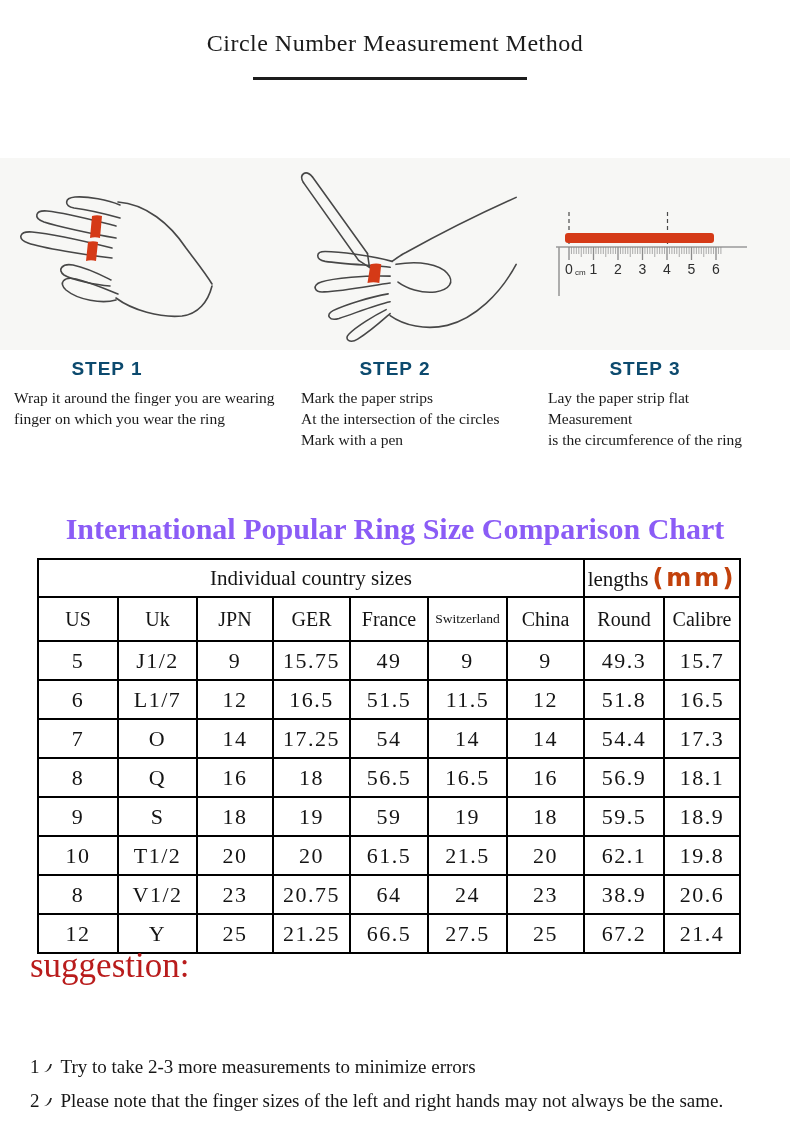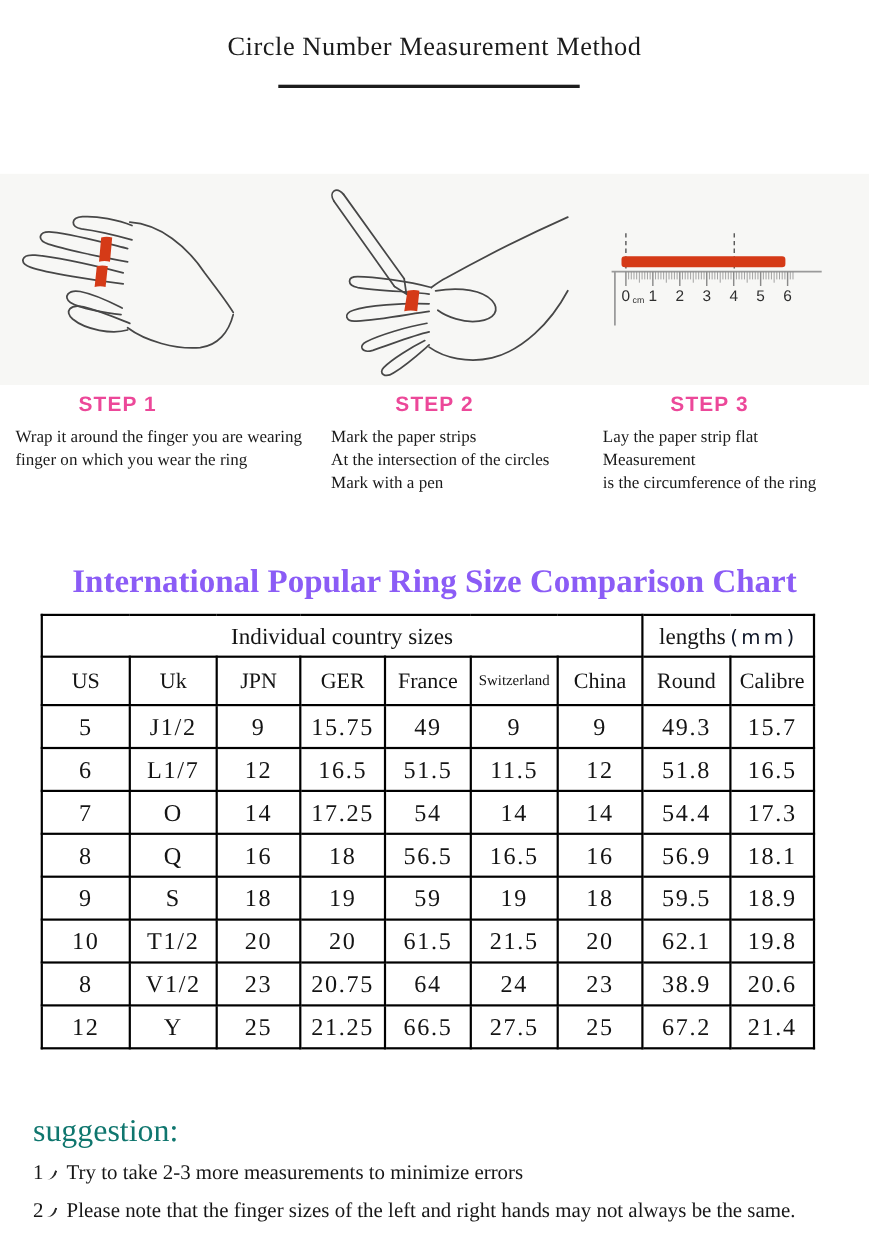--- a/index.html
+++ b/index.html
@@ -26,21 +26,21 @@
   .ruler-line{stroke:#9a9a9a;stroke-width:1.6;fill:none;}
   .red-fill{fill:#d53a17;stroke:none;}
   .dash{stroke:#4a4a4a;stroke-width:1.2;stroke-dasharray:4,3;fill:none;}
   .ruler-num{font-family:"Liberation Sans","DejaVu Sans",sans-serif;font-size:14px;fill:#2e2e2e;text-anchor:middle;}
   .ruler-num-small{font-family:"Liberation Sans","DejaVu Sans",sans-serif;font-size:8px;fill:#2e2e2e;}
 
   
   .step-label{
     top:358px;width:134px;text-align:center;
     font-family:"Liberation Sans","DejaVu Sans",sans-serif;
-    font-size:19px;font-weight:600;letter-spacing:1px;color:#ec4899;
+    font-size:19px;font-weight:600;letter-spacing:1px;color:#0c4a6e;
   }
   .step-desc{top:387px;font-size:15.5px;line-height:21px;color:#1a1a1a;}
 
   
   .chart-title{
     top:512px;left:0;width:790px;text-align:center;
     font-size:30px;font-weight:600;letter-spacing:0;color:#8b5cf6;
   }
   .size-table-wrap{left:37px;top:558px;width:700px;}
   table.size-table{
@@ -48,28 +48,28 @@
     font-family:"Liberation Serif","DejaVu Serif",serif;color:#141414;
   }
   table.size-table th,table.size-table td{
     border:2px solid #000;text-align:center;vertical-align:middle;
     font-weight:normal;padding:0;overflow:hidden;
   }
   tr.group-row th{height:36px;font-size:21px;}
   th.lengths-cell{text-align:left;padding-left:6px;}
   .unit{
     font-family:"DejaVu Sans","Liberation Sans",sans-serif;
-    font-size:18px;letter-spacing:3px;color:#0f172a;margin-left:4px;
+    font-size:24px;letter-spacing:3px;color:#c2410c;margin-left:4px;font-weight:bold;
   }
   tr.col-head-row th{height:42px;font-size:20px;}
   tr.col-head-row th.sw{font-size:13.5px;}
   tr.data-row td{height:37px;font-size:22px;letter-spacing:1.5px;}
 
   
-  .sugg-title{left:30px;top:1012px;font-size:29px;color:#0f766e;}
+  .sugg-title{left:30px;top:946px;font-size:35px;color:#b91c1c;}
   .sugg-item{left:30px;font-size:19px;color:#161616;display:flex;align-items:flex-start;}
   .sugg-item .num{display:inline-block;}
   .dun{
     display:inline-block;width:6px;height:10px;margin:7px 10px 0 3px;
     border-right:2px solid #2b2b2b;border-radius:0 0 90% 0;transform:rotate(15deg);
   }
   .sugg-1{top:1056px;}
   .sugg-2{top:1090px;}
 </style>
 </head>

